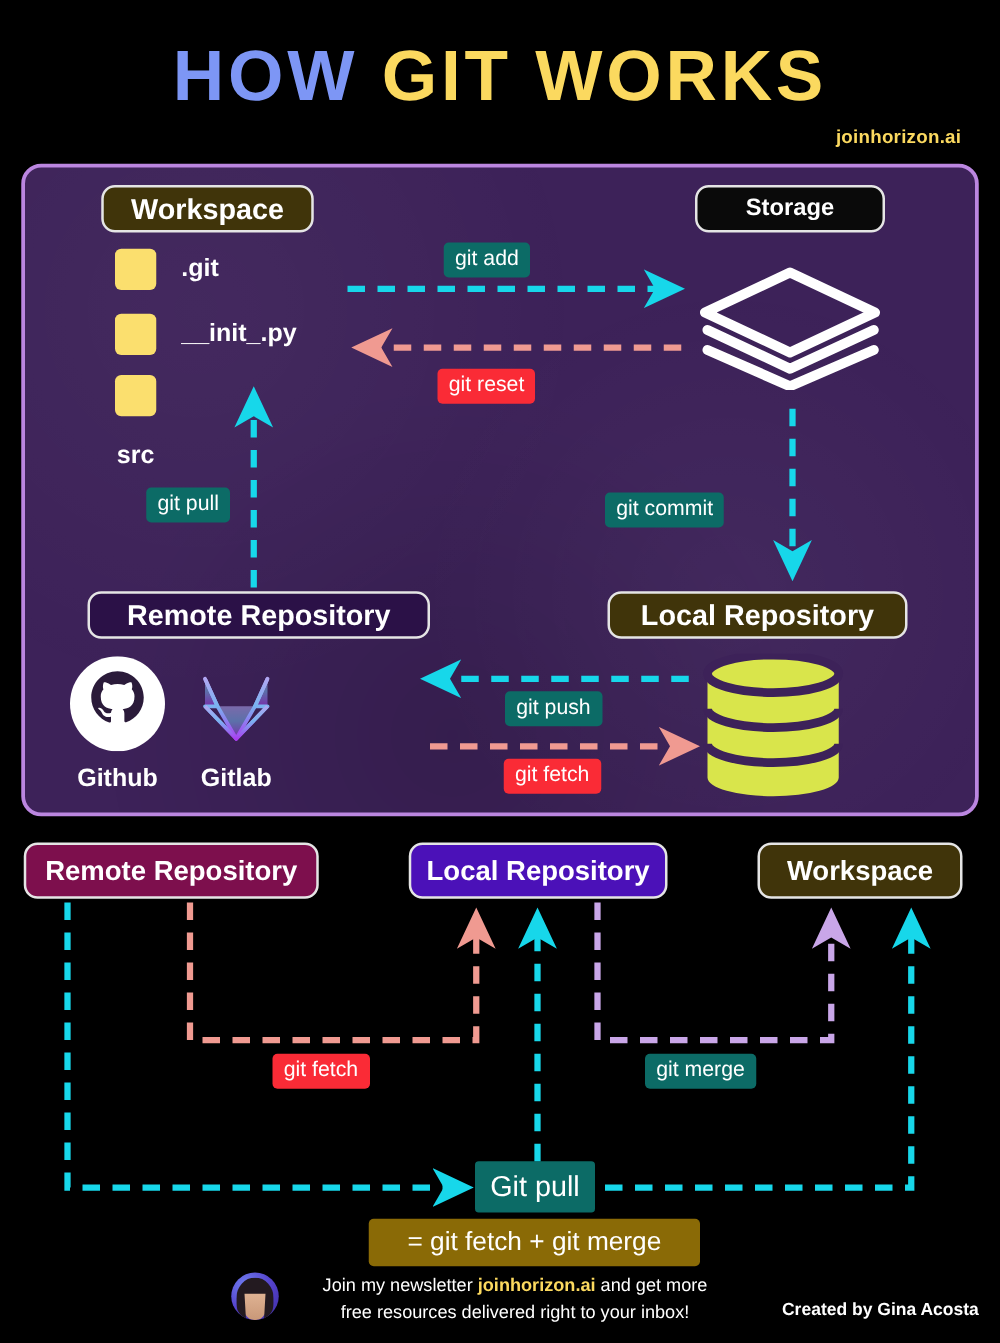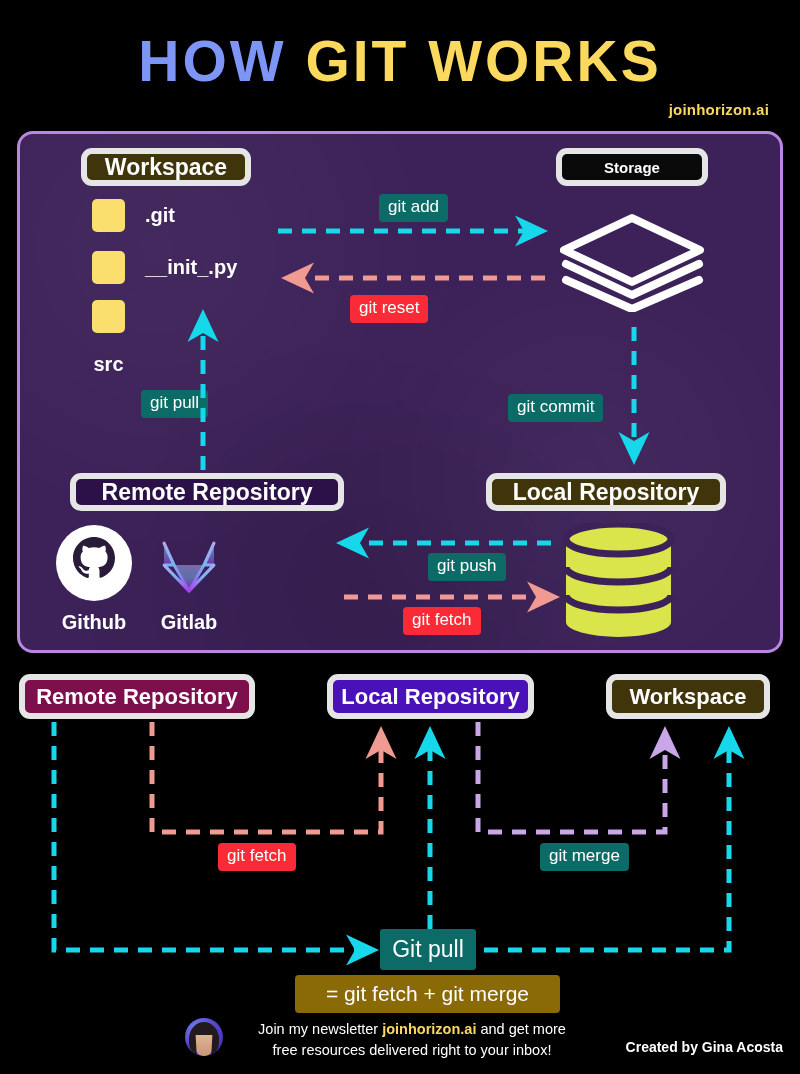--- a/index.html
+++ b/index.html
@@ -54,53 +54,53 @@
       radial-gradient(circle at 74% 66%, rgba(255,255,255,.03), transparent 38%),
       radial-gradient(circle at 45% 88%, rgba(0,0,0,.12), transparent 45%);
     pointer-events: none;
   }
 
   
   .pill {
     position: absolute;
     display: flex; align-items: center; justify-content: center;
     border-radius: 11px;
-    border: 6px solid #e5e5e5;
+    border: 2px solid #e5e5e5;
     color: #ffffff;
     font-weight: bold;
     white-space: nowrap;
     text-align: right;
   }
   .pill.olive   { background: #40340a; }
   .pill.black   { background: #0a0a0a; }
   .pill.navy    { background: #2b1147; }
   .pill.maroon  { background: #7d0f4d; }
   .pill.indigo  { background: #4b11b8; }
 
   #lbl-workspace   { left: 81px;  top: 148px; width: 170px; height: 38px; font-size: 23px; }
-  #lbl-storage     { left: 556px; top: 148px; width: 152px; height: 38px; font-size: 15px; }
+  #lbl-storage     { left: 556px; top: 148px; width: 152px; height: 38px; font-size: 19px; }
   #lbl-remote-repo { left: 70px;  top: 473px; width: 274px; height: 38px; font-size: 23px; }
   #lbl-local-repo  { left: 486px; top: 473px; width: 240px; height: 38px; font-size: 23px; }
 
   #b-remote { left: 19px;  top: 674px; width: 236px; height: 45px; font-size: 22px; }
   #b-local  { left: 327px; top: 674px; width: 207px; height: 45px; font-size: 22px; }
   #b-work   { left: 606px; top: 674px; width: 164px; height: 45px; font-size: 22px; }
 
   
   .tag {
     position: absolute;
     display: flex; align-items: center; justify-content: center;
     color: #ffffff;
     font-size: 17px;
     font-weight: normal;
     border-radius: 4px;
     white-space: nowrap;
     padding: 3px 9px 5px 9px;
   }
-  .tag.teal { background: #0c6b66; margin-left: 24px; }
+  .tag.teal { background: #0c6b66; }
   .tag.red  { background: #fa2b36; }
 
   #t-add     { left: 355px; top: 194px; }
   #t-reset   { left: 350px; top: 295px; }
   #t-pull    { left: 117px; top: 390px; }
   #t-commit  { left: 484px; top: 394px; }
   #t-push    { left: 404px; top: 553px; }
   #t-fetch1  { left: 403px; top: 607px; }
   #t-fetch2  { left: 218px; top: 843px; }
   #t-merge   { left: 516px; top: 843px; }

